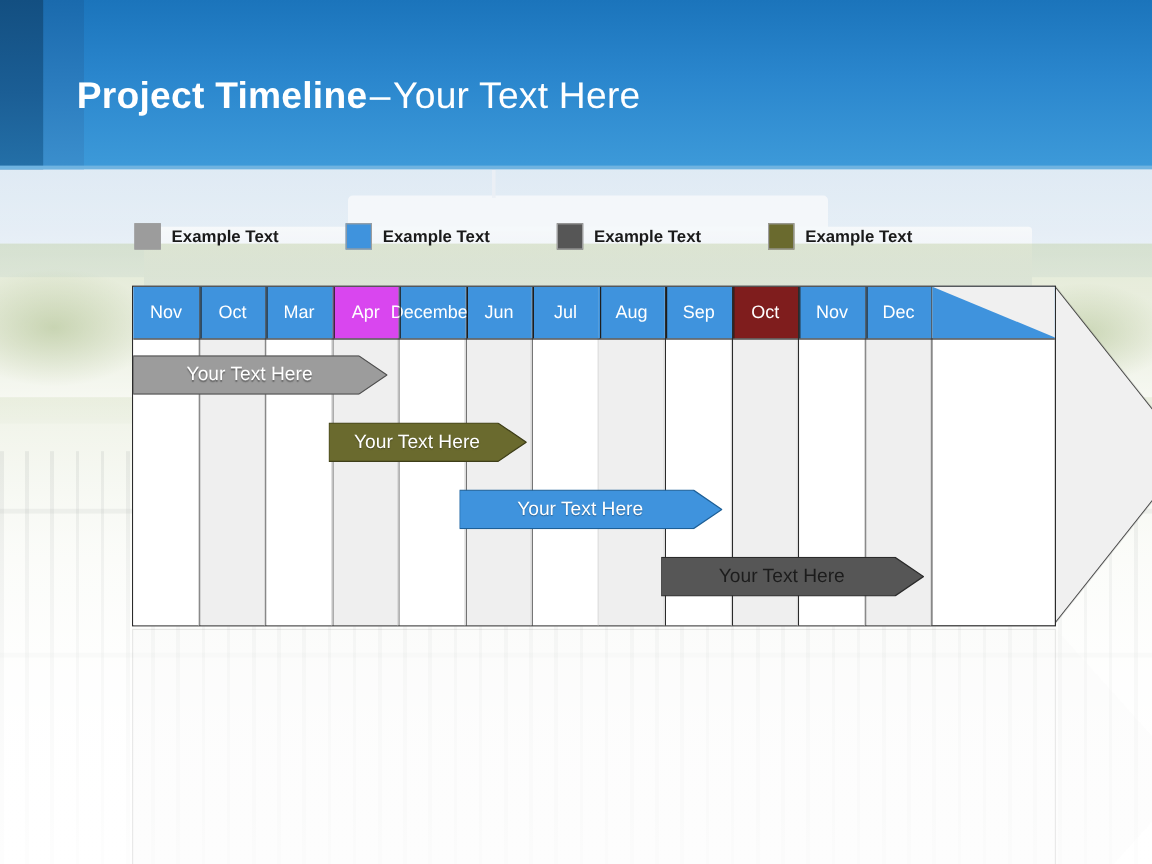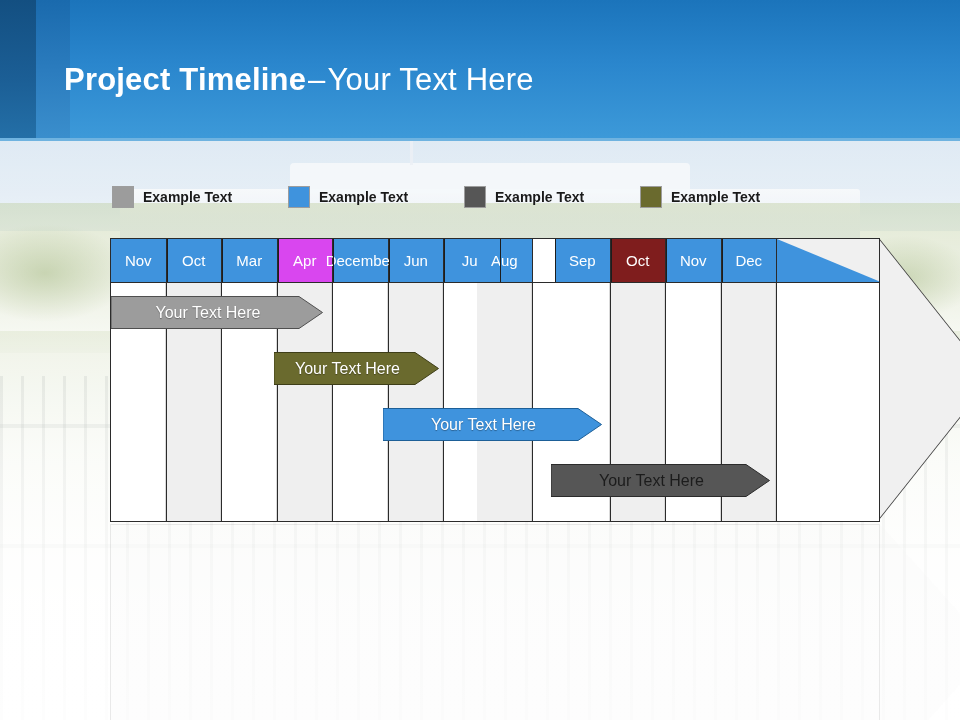--- a/index.html
+++ b/index.html
@@ -343,21 +343,21 @@
         <div class="col alt" style="left: 277.5px;">
           <div class="col-body"></div>
           <div class="col-head" style="background: rgb(63, 147, 221);">Jun</div>
         </div>
         <div class="col-sep" style="left: 277.5px;"></div>
         <div class="col" style="left: 333px; padding-left: 24px;">
           <div class="col-body"></div>
           <div class="col-head" style="background: rgb(63, 147, 221);">Jul</div>
         </div>
         <div class="col-sep" style="left: 333px;"></div>
-        <div class="col alt" style="left: 366px;">
+        <div class="col alt" style="left: 388px;">
           <div class="col-body"></div>
           <div class="col-head" style="background: rgb(63, 147, 221);">Aug</div>
         </div>
         <div class="col-sep" style="left: 388.5px;"></div>
         <div class="col" style="left: 444px;">
           <div class="col-body"></div>
           <div class="col-head" style="background: rgb(63, 147, 221);">Sep</div>
         </div>
         <div class="col-sep" style="left: 444px;"></div>
         <div class="col alt" style="left: 499.5px;">

